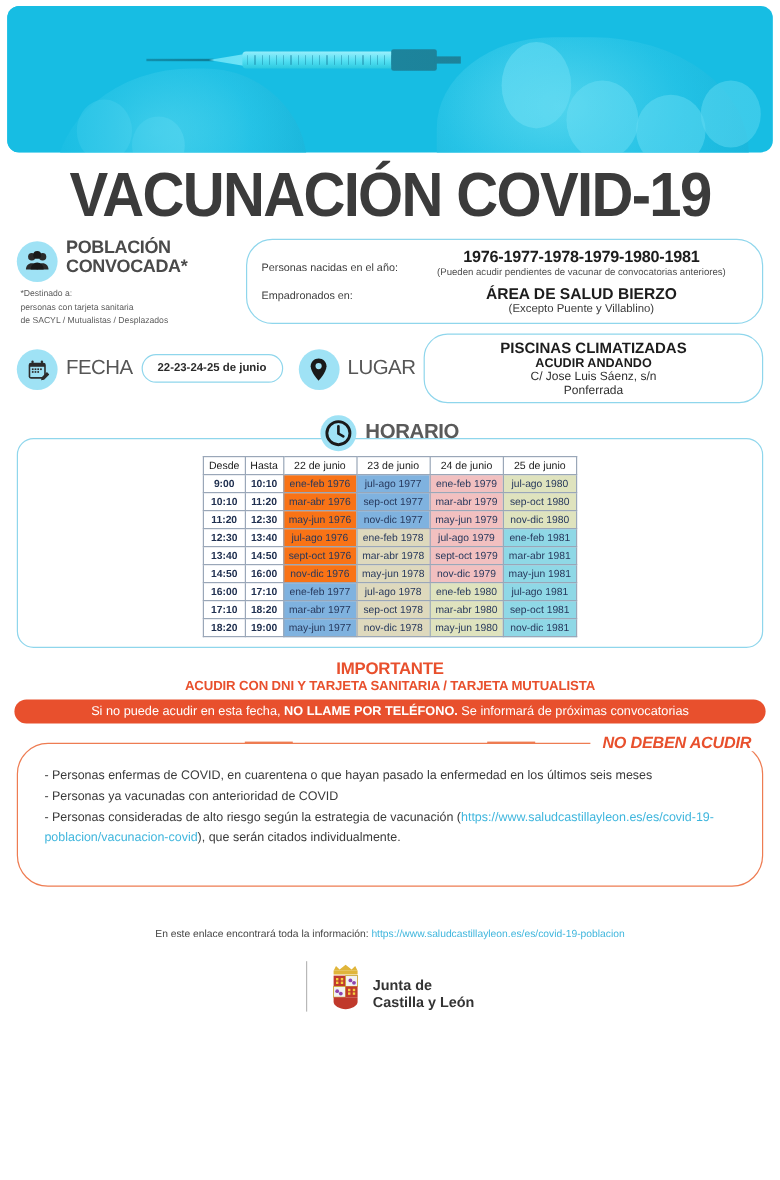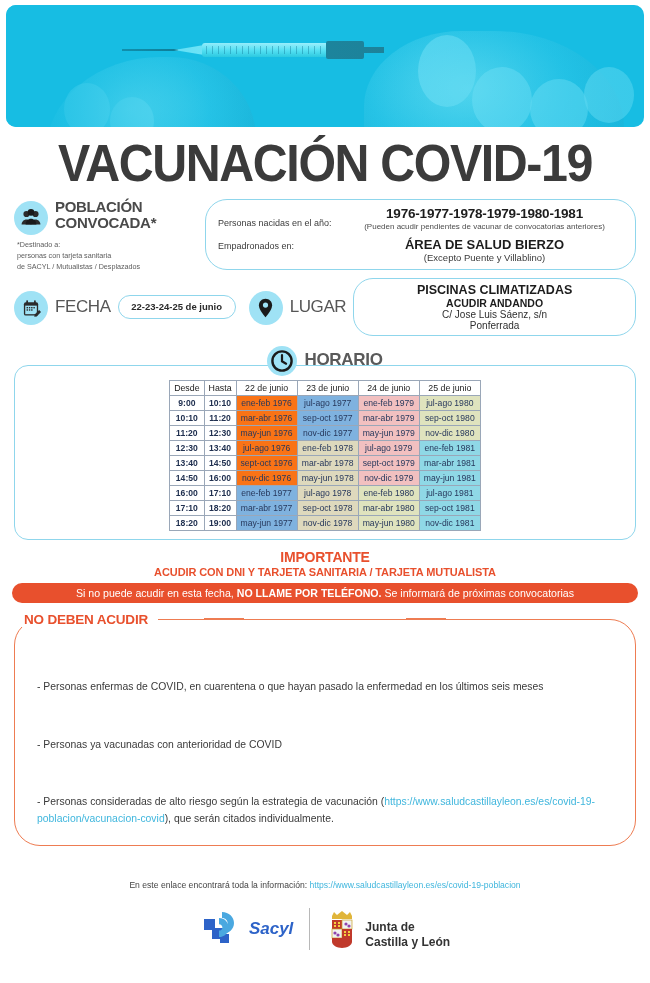--- a/index.html
+++ b/index.html
@@ -237,38 +237,39 @@
   .nda-wrap { margin: 16px 14px 0 14px; position: relative; }
   .nda-box {
     border: 1.6px solid #ee7c52;
     border-radius: 26px;
     padding: 18px 14px 18px 14px;
     min-height: 120px;
   }
   .nda-title {
     position: absolute;
     top: -9px; left: 0; right: 0;
-    text-align: left;
+    text-align: right;
+    font-style: italic;
   }
   .nda-title span {
     background: #ffffff;
     padding: 0 10px;
     color: #e8502d;
     font-weight: 800;
     font-size: 13.5px;
     letter-spacing: -.2px;
     font-family: "Liberation Sans Narrow","Liberation Sans",sans-serif;
   }
   .nda-line-l, .nda-line-r {
     position: absolute; top: -1px; height: 1.6px; background: #ee7c52; width: 40px;
   }
   .nda-line-l { left: 190px; }
   .nda-line-r { right: 190px; }
   .nda-item {
-    font-size: 10.4px; color: #3a3a3a; line-height: 1.65; padding-left: 8px; margin-top: 40px;
+    font-size: 10.4px; color: #3a3a3a; line-height: 1.65; padding-left: 8px;
   }
   .nda-link { color: #3fb6dd; }
 
   
   .footer-link {
     text-align: center; font-size: 8.6px; color: #444; margin-top: 34px;
   }
   .footer-link a { color: #3fb6dd; text-decoration: none; text-align: right; }
   .logos {
     display: flex; align-items: center; justify-content: center;
@@ -495,30 +496,20 @@
   </div>
   <div class="nda-line-l"></div>
   <div class="nda-line-r"></div>
 </div>
 
 <div class="footer-link">
   <span>En este enlace encontrará toda la información: </span><a href="#">https://www.saludcastillayleon.es/es/covid-19-poblacion</a>
 </div>
 
 <div class="logos">
-  <div class="sacyl">
-    <svg width="44" height="42" viewBox="0 0 44 42">
-      <path d="M22 4c7 0 12 5 12 11s-5 11-12 11h-3v-6h3c3.2 0 5.6-2.2 5.6-5s-2.4-5-5.6-5z" fill="#4aa8e0"></path>
-      <rect x="4" y="11" width="11" height="11" fill="#2d63c8"></rect>
-      <rect x="12" y="20" width="11" height="11" fill="#2d63c8"></rect>
-      <rect x="20" y="26" width="9" height="9" fill="#2d63c8"></rect>
-      <path d="M19 10c5.6 0 9.6 4.2 9.6 9.4S24.6 29 19 29v-6.4c2 0 3.4-1.4 3.4-3.2S21 16.2 19 16.2z" fill="#4aa8e0"></path>
-    </svg>
-    <span class="sacyl-text">Sacyl</span>
-  </div>
   <div class="divider-v"></div>
   <div class="jcyl">
     <svg width="32" height="40" viewBox="0 0 32 40">
       <path d="M6 7h20v3H6z" fill="#e0b53a"></path>
       <path d="M6 7l2-4 3 3 5-4 5 4 3-3 2 4z" fill="#e0b53a"></path>
       <rect x="6" y="11" width="10" height="9" fill="#c0392b"></rect>
       <rect x="16" y="11" width="10" height="9" fill="#f2f2f2" stroke="#c9a227" stroke-width=".7"></rect>
       <rect x="6" y="20" width="10" height="9" fill="#f2f2f2" stroke="#c9a227" stroke-width=".7"></rect>
       <rect x="16" y="20" width="10" height="9" fill="#c0392b"></rect>
       <path d="M6 29h20v4c0 3-5 6-10 6S6 36 6 33z" fill="#c0392b"></path>

